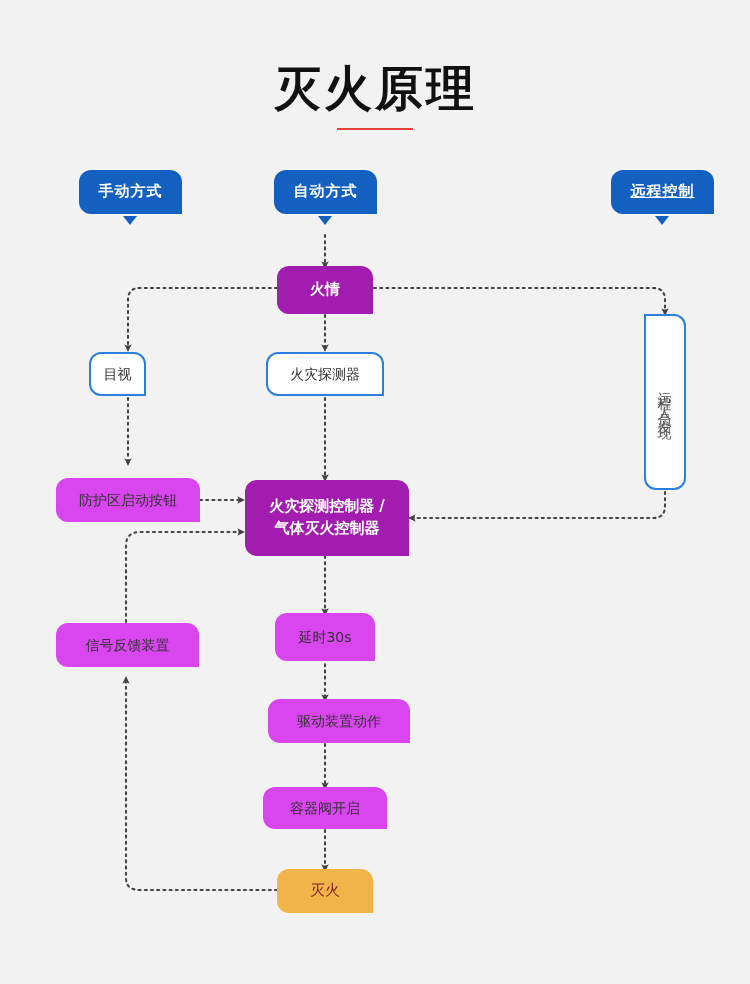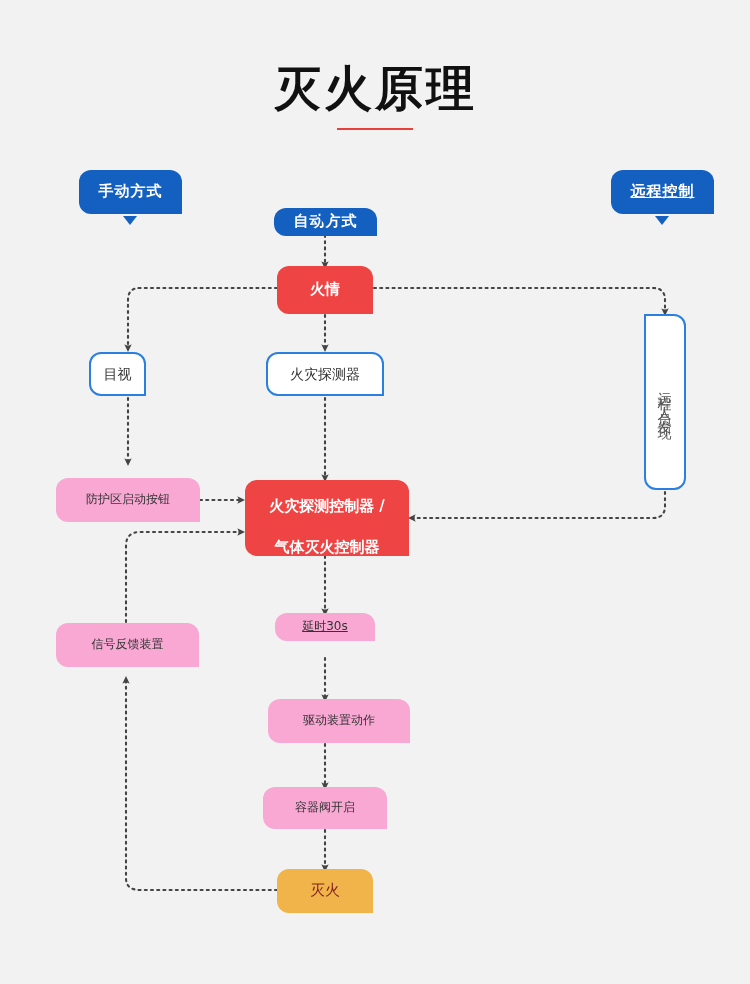--- a/index.html
+++ b/index.html
@@ -72,21 +72,21 @@
   .hdr-tip {
     position: absolute;
     width: 0; height: 0;
     border-left: 7px solid transparent;
     border-right: 7px solid transparent;
     border-top: 9px solid #1360c0;
   }
 
   
   .red {
-    background: #ef4444;
+    background: #a21caf;
     color: #ffffff;
     font-size: 15px;
     font-weight: bold;
     border-radius: 12px 12px 0 12px;
   }
 
   
   .outline {
     background: #ffffff;
     color: #333333;
@@ -102,37 +102,37 @@
     border: 2px solid #2a7fe0;
     border-radius: 0 12px 12px 12px;
     writing-mode: vertical-rl;
     text-orientation: upright;
     letter-spacing: 7px;
     line-height: 1;
   }
 
   
   .lblue {
-    background: #f9a8d4;
+    background: #d946ef;
     color: #333333;
-    font-size: 12px;
+    font-size: 14px;
     border-radius: 12px 12px 0 12px;
     align-items: center;
   }
 
   
   .orange {
     background: #f0b44a;
     color: #7f1d1d;
     font-size: 15px;
     border-radius: 12px 12px 0 12px;
   }
 
   .two-line { flex-direction: column; }
-  .two-line span { display: block; margin-top: 19px; }
+  .two-line span { display: block; }
 </style>
 </head>
 <body>
 
 <div id="canvas">
 
   <div class="title-wrap">
     <div class="title-text">灭火原理</div>
     <div class="title-rule"></div>
   </div>
@@ -174,21 +174,21 @@
 
       <path d="M277,890 L140,890 Q126,890 126,878 L126,680" marker-end="url(#ah)"></path>
     </g>
   </svg>
 
   <div class="node hdr" style="left:79px; top:170px; width:103px; height:44px;">
     <span>手动方式</span>
   </div>
   <div class="hdr-tip" style="left:123px; top:216px;"></div>
 
-  <div class="node hdr" style="left:274px; top:170px; width:103px; height:28px;margin-top:38px;">
+  <div class="node hdr" style="left:274px; top:170px; width:103px; height:44px;">
     <span>自动方式</span>
   </div>
   <div class="hdr-tip" style="left:318px; top:216px;"></div>
 
   <div class="node hdr" style="left:611px; top:170px; width:103px; height:44px;text-decoration:underline;">
     <span>远程控制</span>
   </div>
   <div class="hdr-tip" style="left:655px; top:216px;"></div>
 
   <div class="node red" style="left:277px; top:266px; width:96px; height:48px;">
@@ -213,21 +213,21 @@
 
   <div class="node red two-line" style="left:245px; top:480px; width:164px; height:76px;">
     <span>火灾探测控制器 /</span>
     <span>气体灭火控制器</span>
   </div>
 
   <div class="node lblue" style="left:56px; top:623px; width:143px; height:44px;">
     <span>信号反馈装置</span>
   </div>
 
-  <div class="node lblue" style="left:275px; top:613px; width:100px; height:28px;text-decoration:underline;">
+  <div class="node lblue" style="left:275px; top:613px; width:100px; height:48px;">
     <span>延时30s</span>
   </div>
 
   <div class="node lblue" style="left:268px; top:699px; width:142px; height:44px;">
     <span>驱动装置动作</span>
   </div>
 
   <div class="node lblue" style="left:263px; top:787px; width:124px; height:42px;">
     <span>容器阀开启</span>
   </div>

